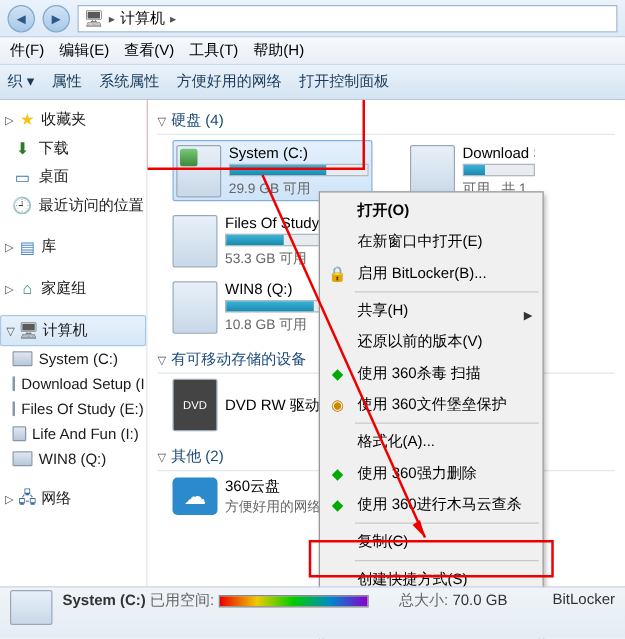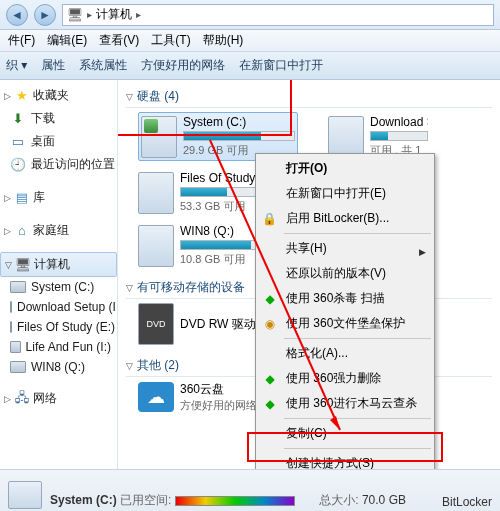--- a/index.html
+++ b/index.html
@@ -44,21 +44,21 @@
 .cloud-ic{width:36px;height:30px;background:#2a8acc;border-radius:4px;display:flex;align-items:center;justify-content:center;color:#fff;font-size:18px}
 .redbox{position:absolute;border:2px solid #e00;pointer-events:none}
 .ctxmenu{position:absolute;left:255px;top:153px;width:180px;background:#f0f0f0;border:1px solid #979797;box-shadow:2px 2px 4px rgba(0,0,0,.3);padding:2px}
 .ctx-item{display:flex;align-items:flex-end;gap:6px;padding:4px 6px 4px 28px;position:relative;white-space:nowrap}
 .ctx-item.bold{font-weight:bold}
 .ctx-item .cic{position:absolute;left:4px;width:16px;height:16px;display:flex;align-items:center;justify-content:center;font-size:12px}
 .ctx-sep{height:1px;background:#c8c8c8;margin:2px 1px 2px 26px}
 .ctx-arrow{position:absolute;right:6px;font-size:9px;color:#333}
 .ctx-hi{background:linear-gradient(#e8f1fb,#cfe4f8);border:1px solid #7fb0e0;border-radius:2px;padding:3px 5px 3px 27px}
 .red-arrow{position:absolute;pointer-events:none}
-.statusbar{position:absolute;left:0;bottom:0;right:0;height:42px;background:linear-gradient(#f0f4f8,#e4ecf4);border-top:1px solid #c8d4e0;display:flex;align-items:flex-end;padding:2px 8px;gap:8px;font-size:11px;color:#333}
+.statusbar{position:absolute;left:0;bottom:0;right:0;height:42px;background:linear-gradient(#f0f4f8,#e4ecf4);border-top:1px solid #c8d4e0;display:flex;align-items:flex-start;padding:2px 8px;gap:8px;font-size:11px;color:#333}
 .sb-drv-ic{width:34px;height:28px;background:linear-gradient(#e8f0f8,#c8d8e8);border:1px solid #98a8b8;border-radius:2px}
 .sb-col{display:flex;flex-direction:column;gap:1px}
 .sb-lbl{color:#666}
 .grad-strip{width:120px;height:10px;background:linear-gradient(90deg,#e00,#ec0,#0c0,#08c,#80c);border:1px solid #888}
 </style>
 </head>
 <body>
 
 <div class="titlebar">
   <div class="nav-btn">◄</div>
@@ -77,21 +77,21 @@
   <span>查看(V)</span>
   <span>工具(T)</span>
   <span>帮助(H)</span>
 </div>
 
 <div class="toolbar">
   <span>织 ▾</span>
   <span>属性</span>
   <span>系统属性</span>
   <span>方便好用的网络</span>
-  <span>在新窗口中打开</span>
+  <span>打开控制面板</span>
 </div>
 
 <div class="main">
   <div class="sidebar">
     <div class="sb-head">
         <span class="tri">▷</span>
         <span class="ic ic-star">★</span>
         <span>收藏夹</span>
       </div>
     <div class="sb-item">

